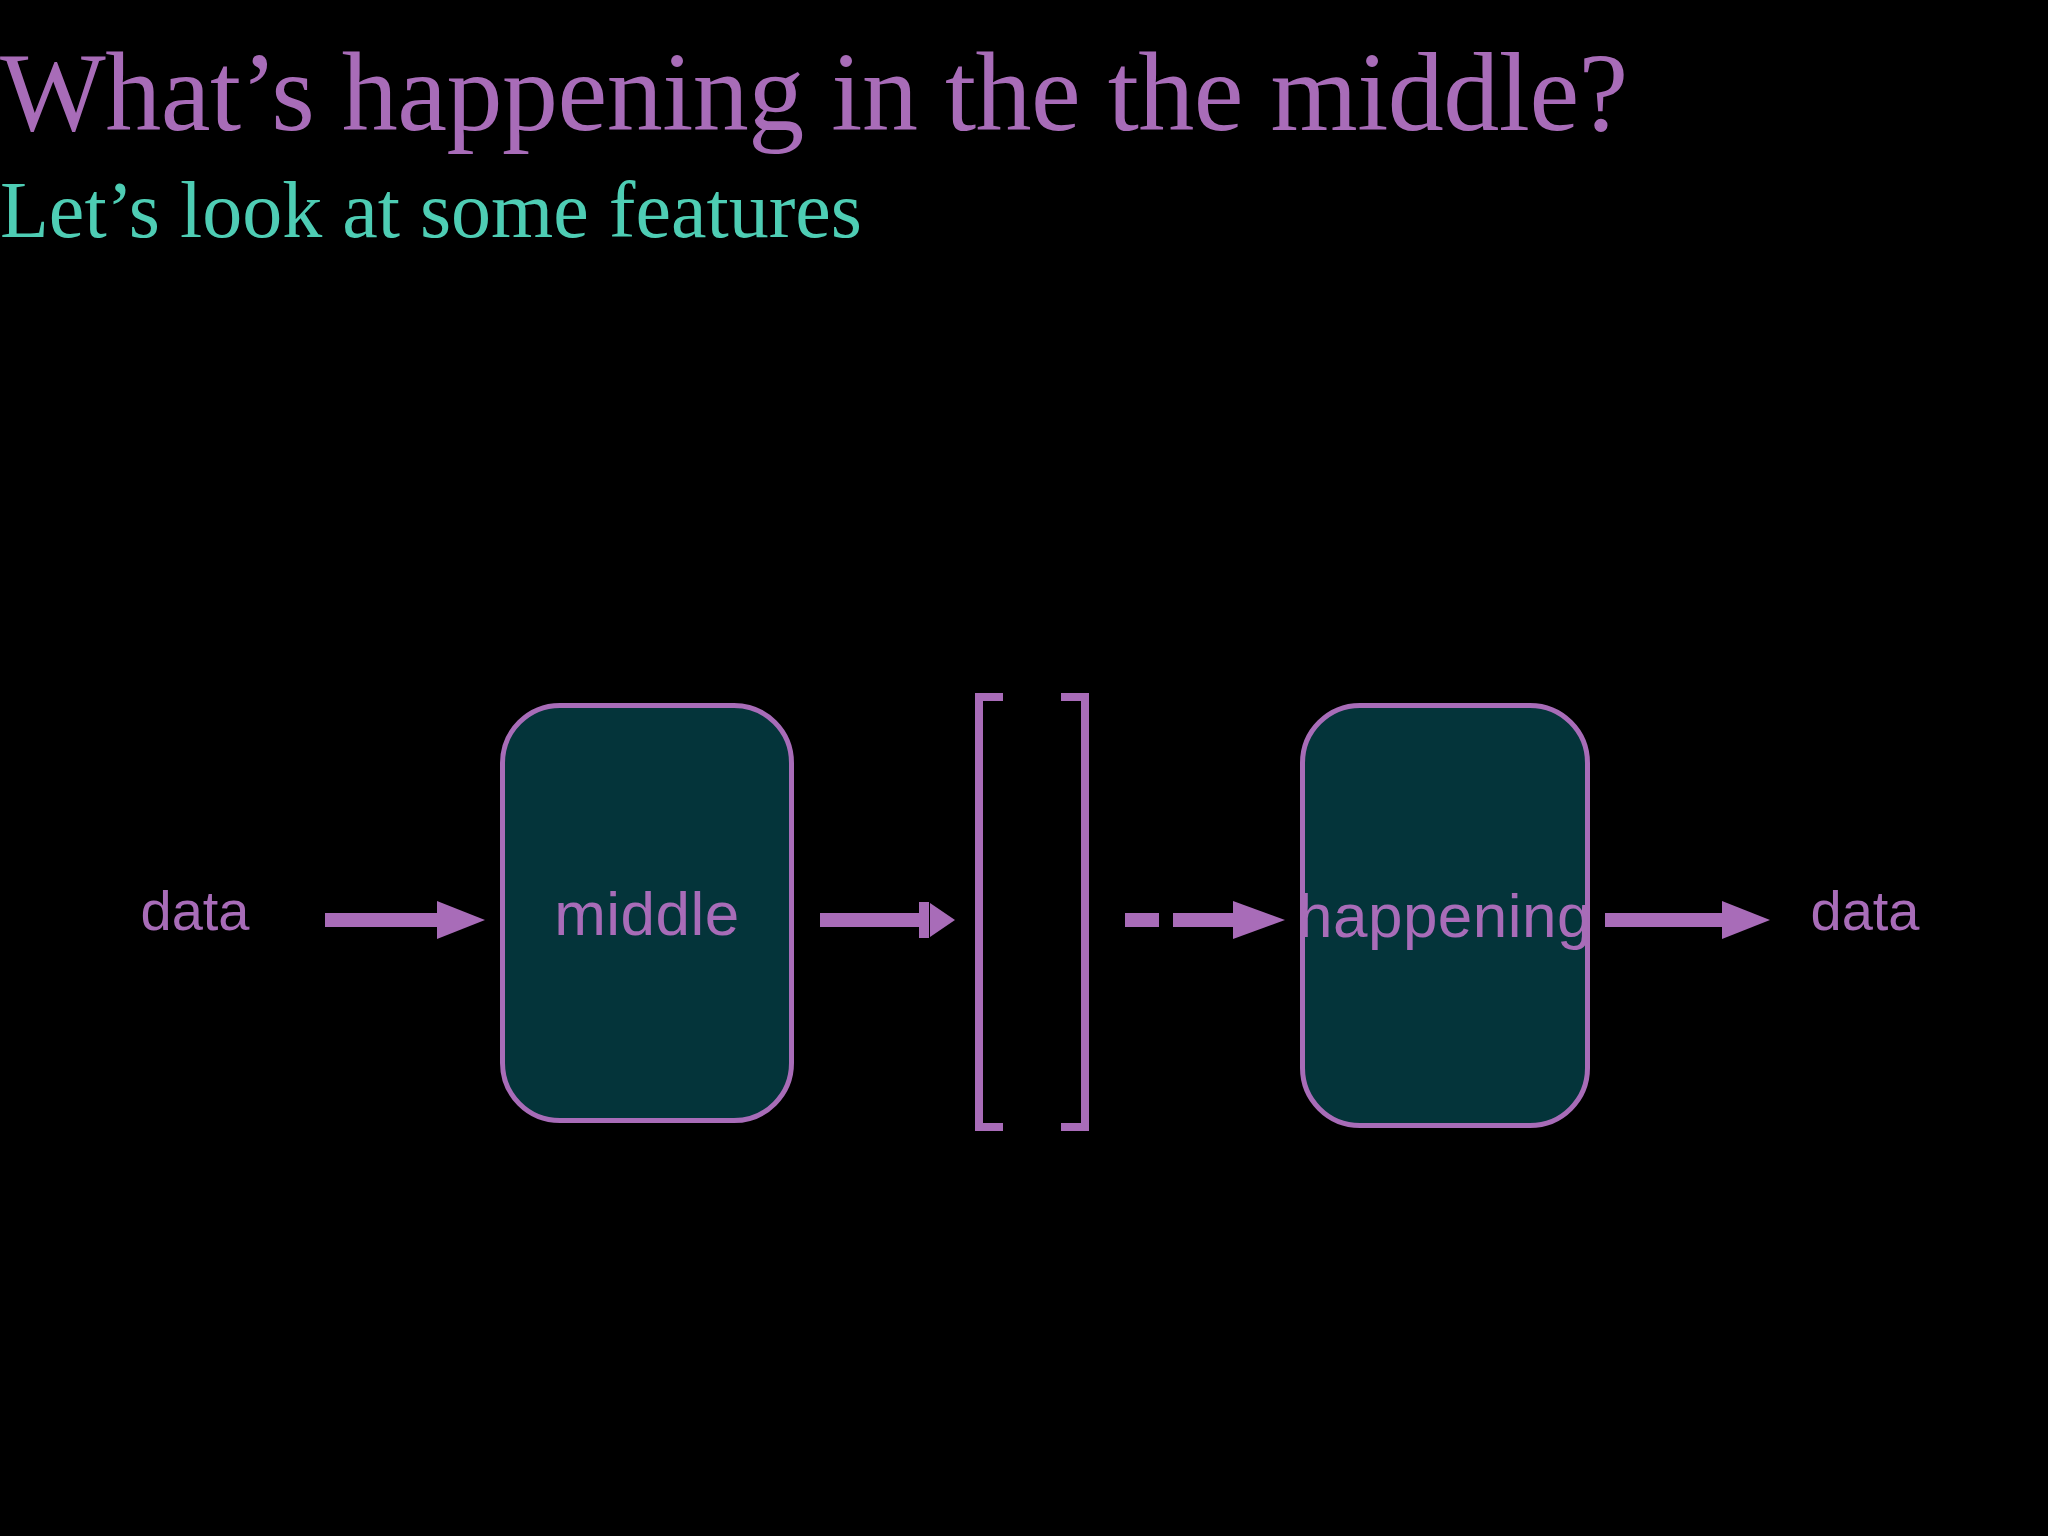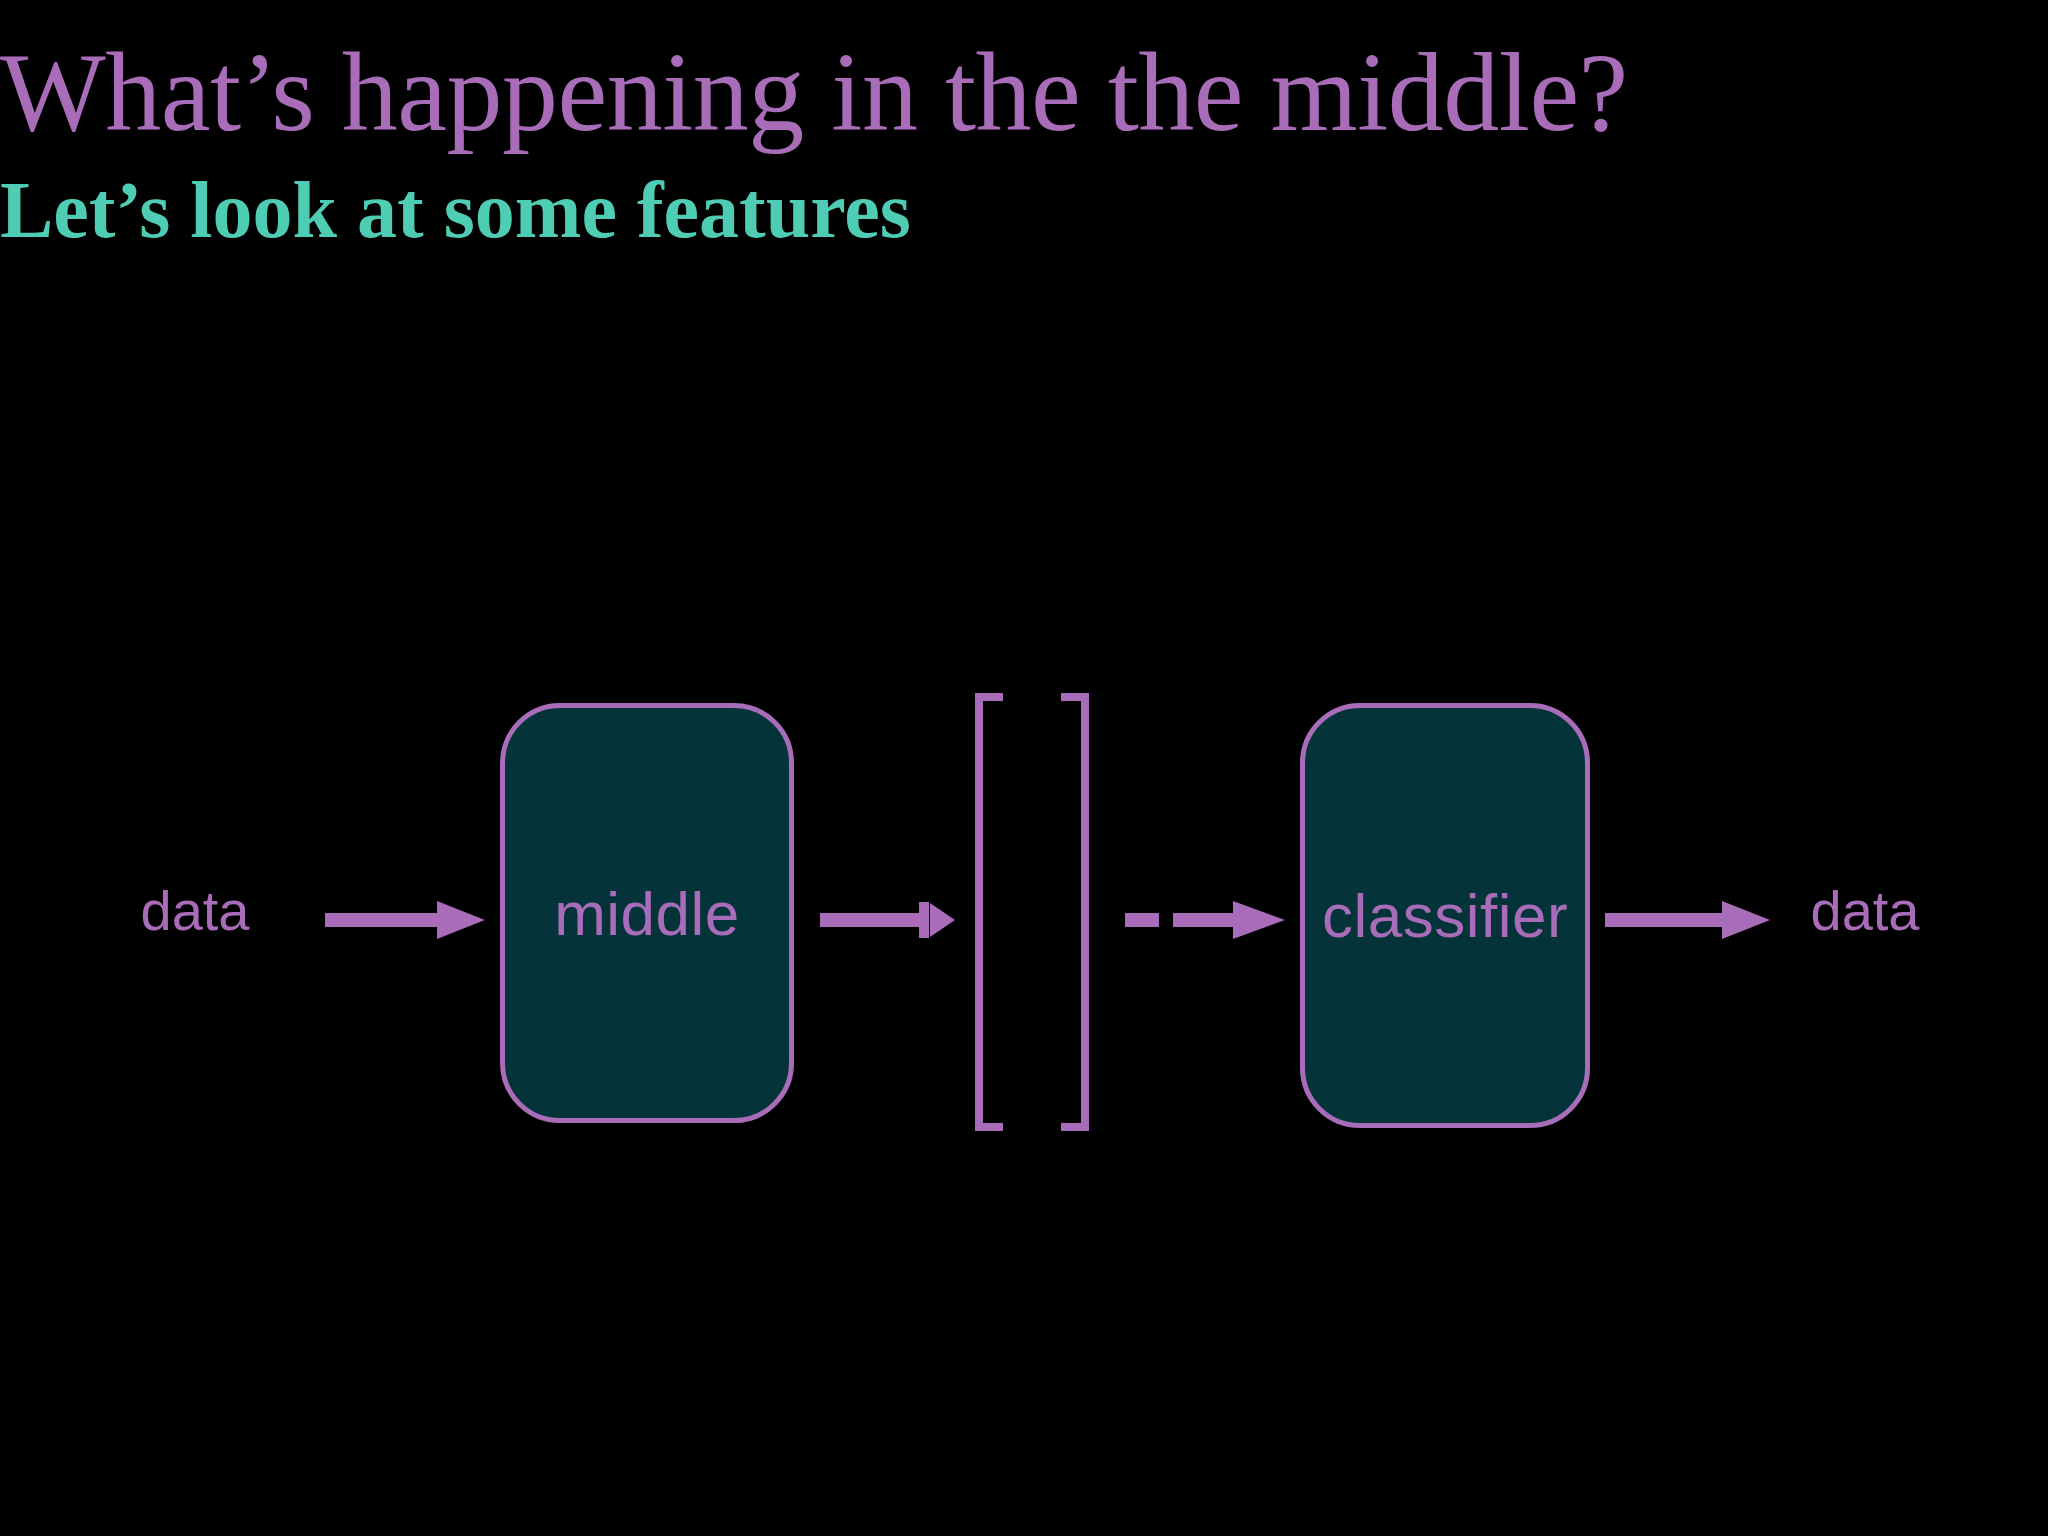--- a/index.html
+++ b/index.html
@@ -31,21 +31,21 @@
     color: #A86CB8;
     letter-spacing: -0.5px;
     line-height: 1.0;
     margin: 0;
     padding-top: 36px;
     white-space: nowrap;
   }
   #slide-subtitle {
     font-family: "Liberation Serif", serif;
     font-size: 80px;
-    font-weight: 700;
+    font-weight: 400;
     color: #4ECDB4;
     line-height: 1.0;
     margin: 0;
     padding-top: 22px;
     white-space: nowrap;
   }
 
   
   #pipeline-diagram {
     position: absolute;
@@ -153,21 +153,21 @@
 
   <div class="arrow" id="arrow-features-classifier">
     <svg width="160" height="40" viewBox="0 0 160 40">
       <rect x="0" y="13" width="34" height="14" fill="#A86CB8"></rect>
       <rect x="48" y="13" width="64" height="14" fill="#A86CB8"></rect>
       <polygon points="108,1 160,20 108,39" fill="#A86CB8"></polygon>
     </svg>
   </div>
 
   <div class="node-box" id="classifier-box">
-    <span class="node-label">classifier</span>
+    <span class="node-label">happening</span>
   </div>
 
   <div class="arrow" id="arrow-classifier-output">
     <svg width="165" height="40" viewBox="0 0 165 40">
       <rect x="0" y="13" width="122" height="14" fill="#A86CB8"></rect>
       <polygon points="117,1 165,20 117,39" fill="#A86CB8"></polygon>
     </svg>
   </div>
 
   <div class="io-label" id="label-output">

